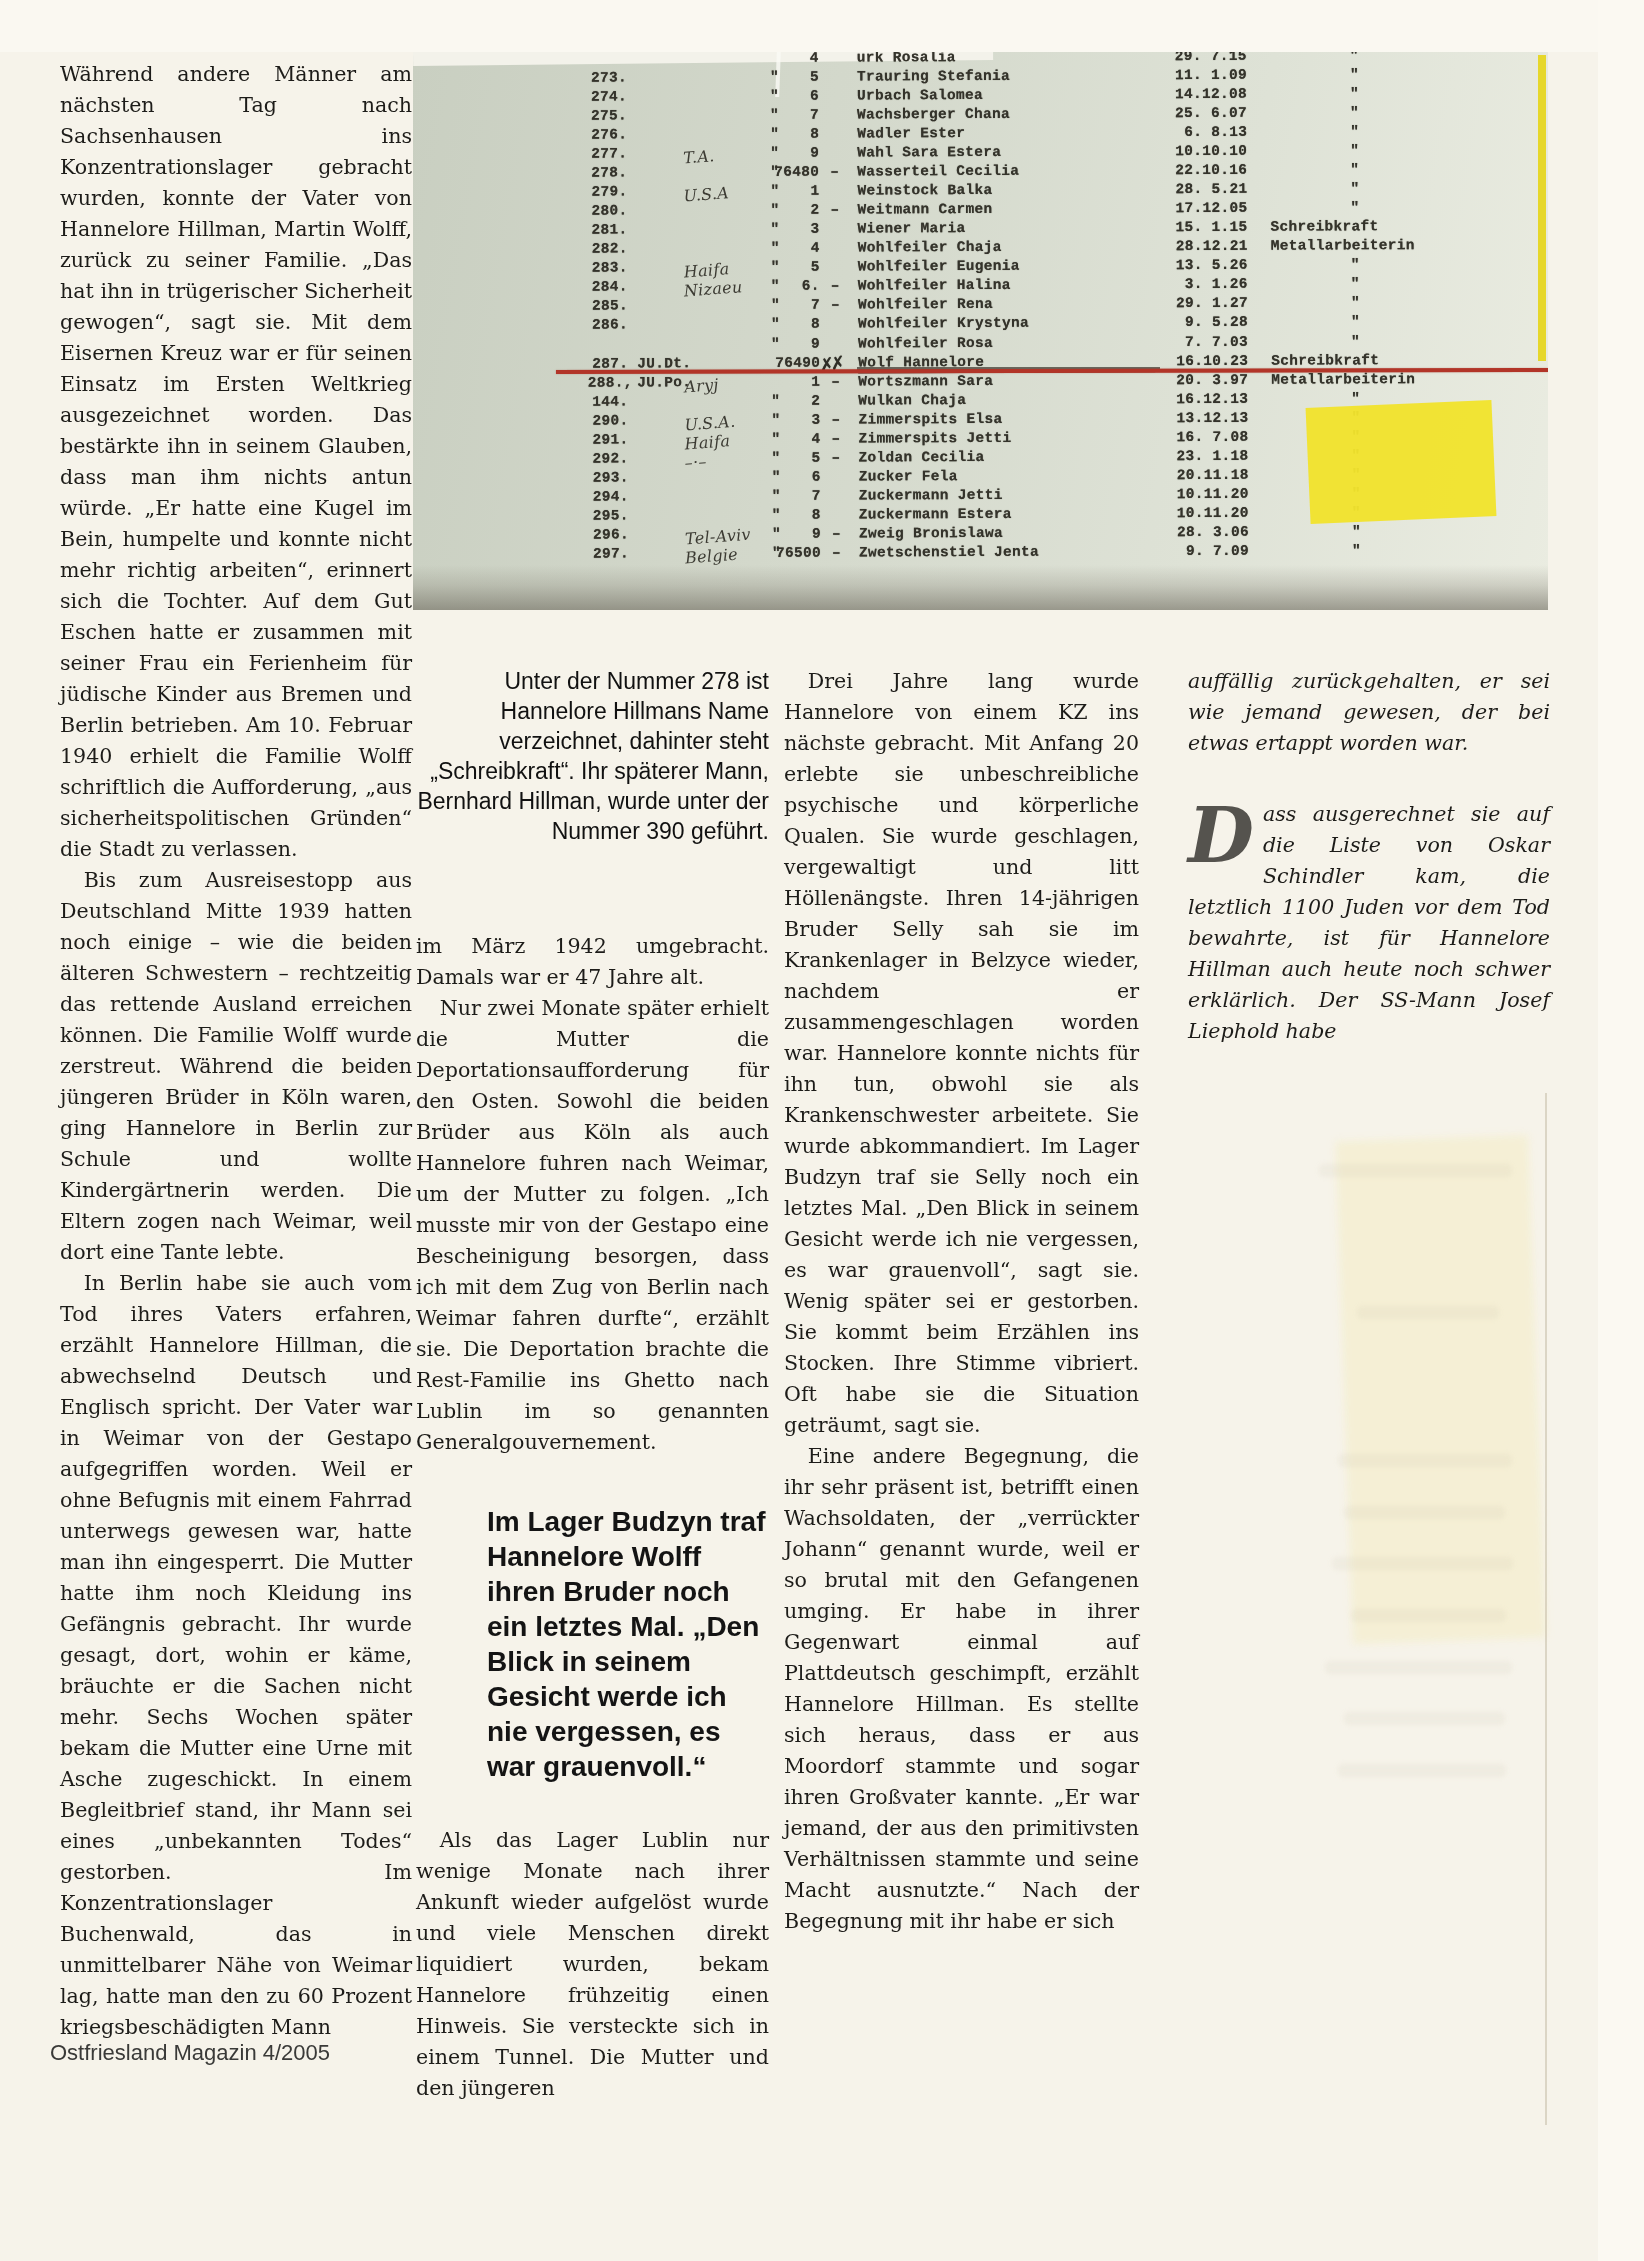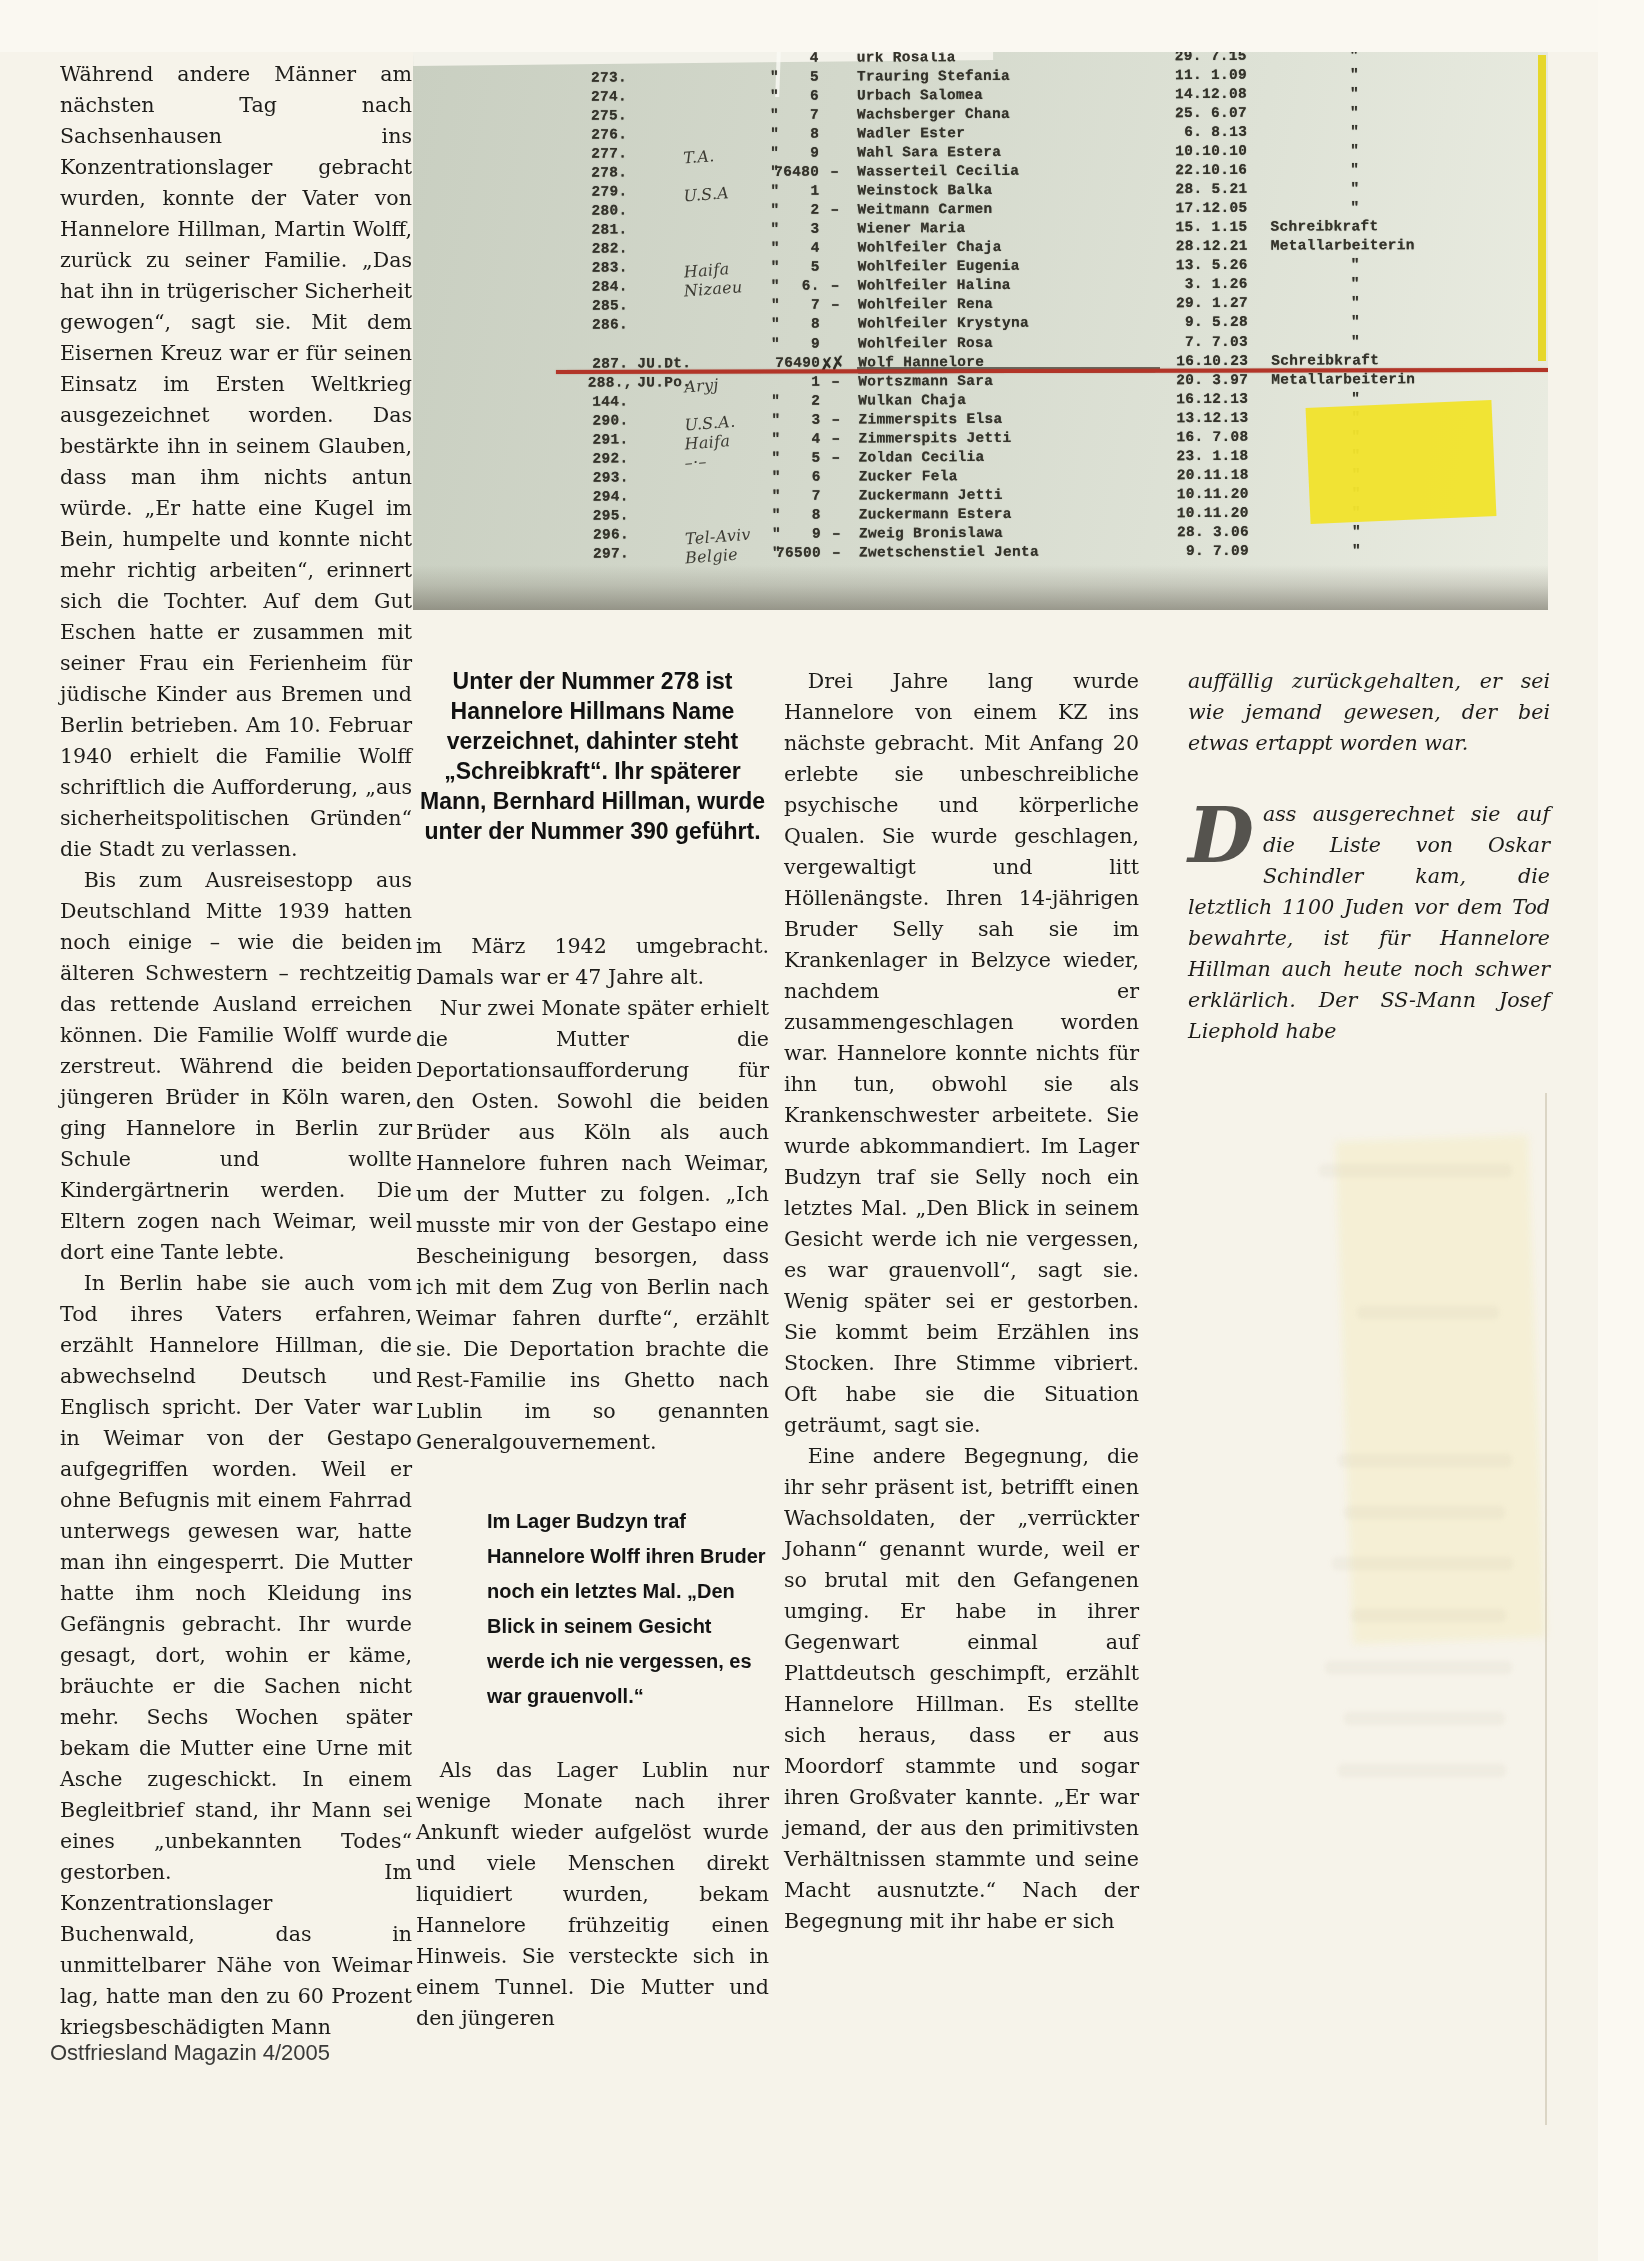--- a/index.html
+++ b/index.html
@@ -43,23 +43,23 @@
   .yellow-patch{position:absolute;left:895px;top:352px;width:186px;height:116px;background:#f1e32d;
             transform:rotate(-2.5deg);opacity:.96;}
   .yellow-edge{position:absolute;left:1125px;top:3.2px;width:8.4px;height:306px;background:#e6d72b;}
 
   
   .body-col{position:absolute;font-family:"DejaVu Serif",serif;font-size:20.6px;line-height:31px;
             color:#1d1c19;text-align:justify;}
   .body-col p{margin:0;text-indent:1.15em;}
   .body-col p.flush{text-indent:0;}
   .caption{position:absolute;left:416px;top:666px;width:353px;
-           font-family:"Liberation Sans",sans-serif;font-weight:bold;font-size:23px;line-height:30px;
-           color:#111;text-align:center;}
-  .pullquote{font-family:"Liberation Sans",sans-serif;font-weight:bold;font-size:20px;line-height:35px;
+           font-family:"Liberation Sans",sans-serif;font-weight:normal;font-size:23px;line-height:30px;
+           color:#111;text-align:right;}
+  .pullquote{font-family:"Liberation Sans",sans-serif;font-weight:bold;font-size:28px;line-height:35px;
            color:#141414;text-align:left;text-indent:0 !important;margin:46px 0 41px 71px;width:282px;}
   .footer{position:absolute;left:50px;top:2040px;font-family:"Liberation Sans",sans-serif;
            font-size:22px;color:#3a3a38;}
   .dropcap{float:left;font-family:"DejaVu Serif",serif;font-weight:bold;font-size:76px;line-height:.82;
            color:#55534e;margin:6.4px 9px 0 0;}
   .gap-top{margin-top:40px !important;}
 
   
   .ghost{position:absolute;left:1280px;top:1093px;width:271px;height:1042px;pointer-events:none;}
   .ghost-edge{position:absolute;right:3.9px;top:0;width:1.9px;height:1032px;background:rgba(168,158,128,.35);}

